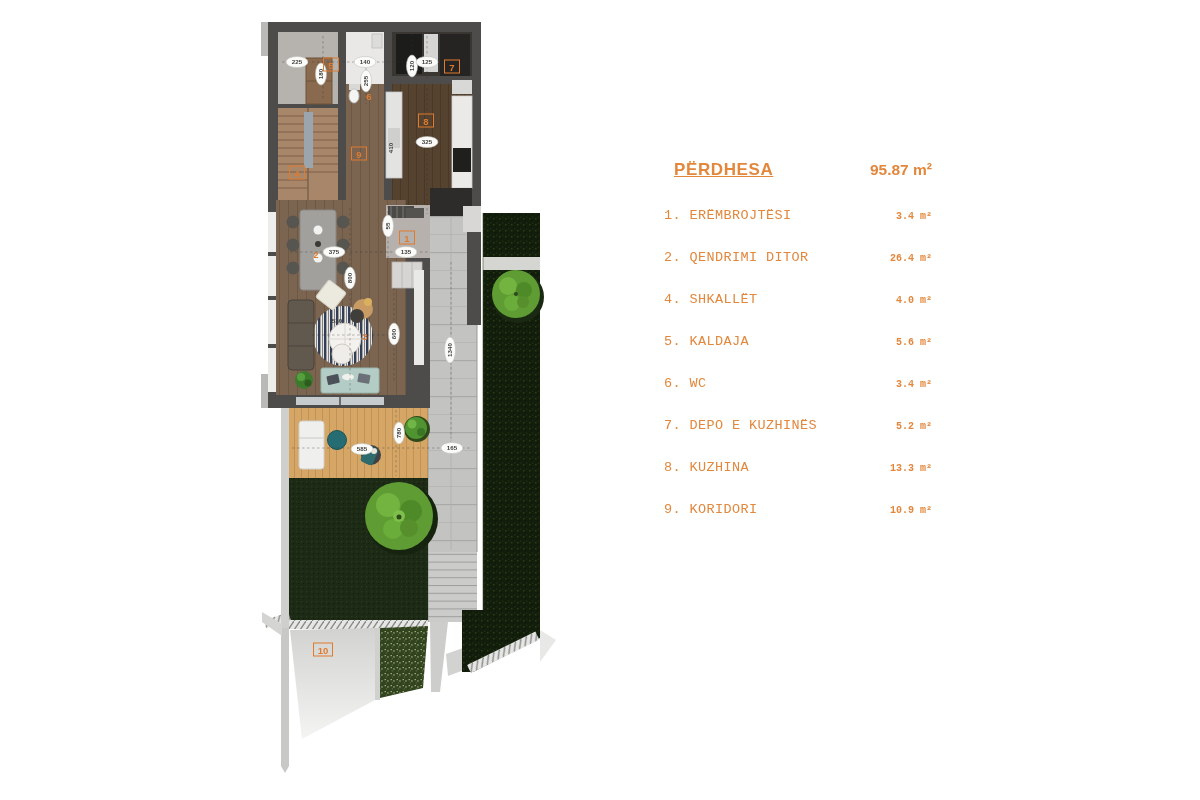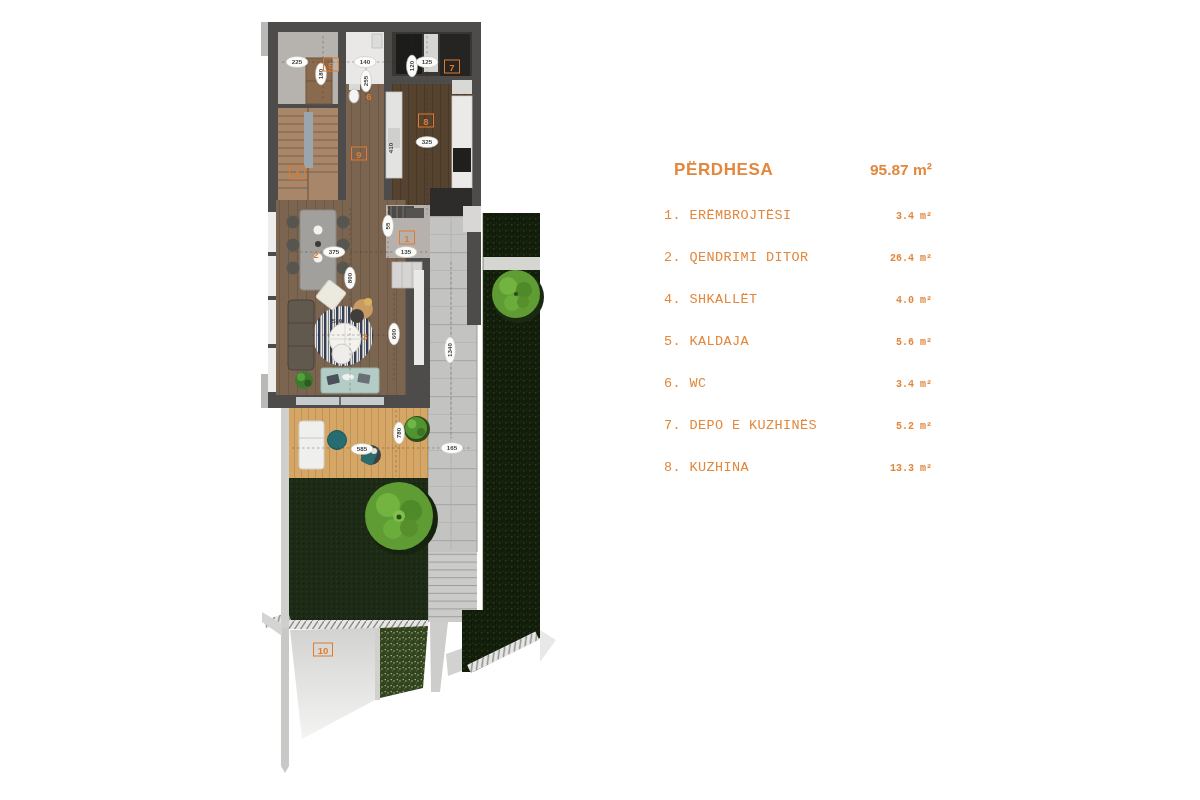--- a/index.html
+++ b/index.html
@@ -2,21 +2,21 @@
 <html><head>
 <meta charset="utf-8">
 <style>
   html,body{margin:0;padding:0;background:#ffffff;}
   .stage{position:relative;width:1200px;height:800px;background:#fff;overflow:hidden;
          font-family:"Liberation Sans",sans-serif;}
   .plan-svg{position:absolute;left:0;top:0;}
   .legend{position:absolute;left:664px;top:160px;width:268px;color:#E2873C;}
   .legend-title-row{display:flex;justify-content:space-between;align-items:baseline;
     margin:0 0 28px 0;padding-left:10px;}
-  .legend-title-row .t-label{font-size:17px;font-weight:bold;letter-spacing:.6px;}
+  .legend-title-row .t-label{font-size:17px;font-weight:bold;letter-spacing:.6px;text-decoration:underline;}
   .legend-title-row .t-value{font-size:15.5px;font-weight:bold;}
   .legend-row{display:flex;justify-content:space-between;align-items:baseline;margin-bottom:27px;font-family:Liberation Mono, monospace;}
   .legend-row .r-label{font-size:13.5px;letter-spacing:.4px;}
   .legend-row .r-value{font-size:10px;font-weight:bold;}
   svg text{font-family:"Liberation Sans",sans-serif;}
 </style>
 </head>
 <body>
 
 <div class="stage">
@@ -424,17 +424,21 @@
   <div class="legend-row">
     <span class="r-label">7. DEPO E KUZHINËS</span>
     <span class="r-value">5.2 m²</span>
   </div>
 
   <div class="legend-row">
     <span class="r-label">8. KUZHINA</span>
     <span class="r-value">13.3 m²</span>
   </div>
 
+  <div class="legend-row">
+    <span class="r-label">9. KORIDORI</span>
+    <span class="r-value">10.9 m²</span>
+  </div>
 
 </div>
 </div>
 
 </div>
 
 </body></html>

